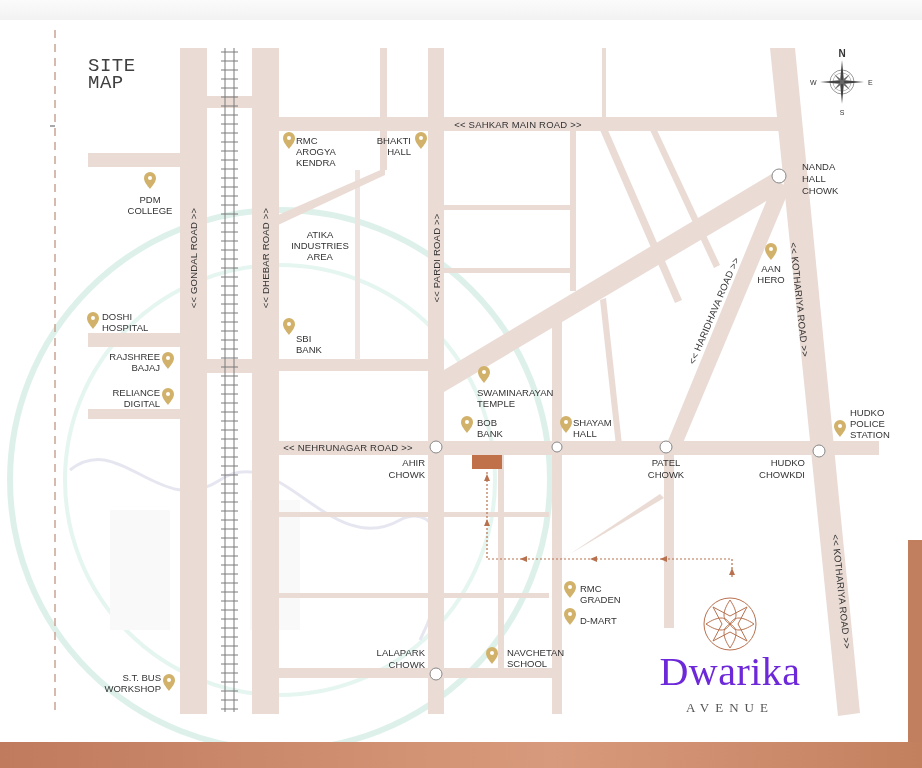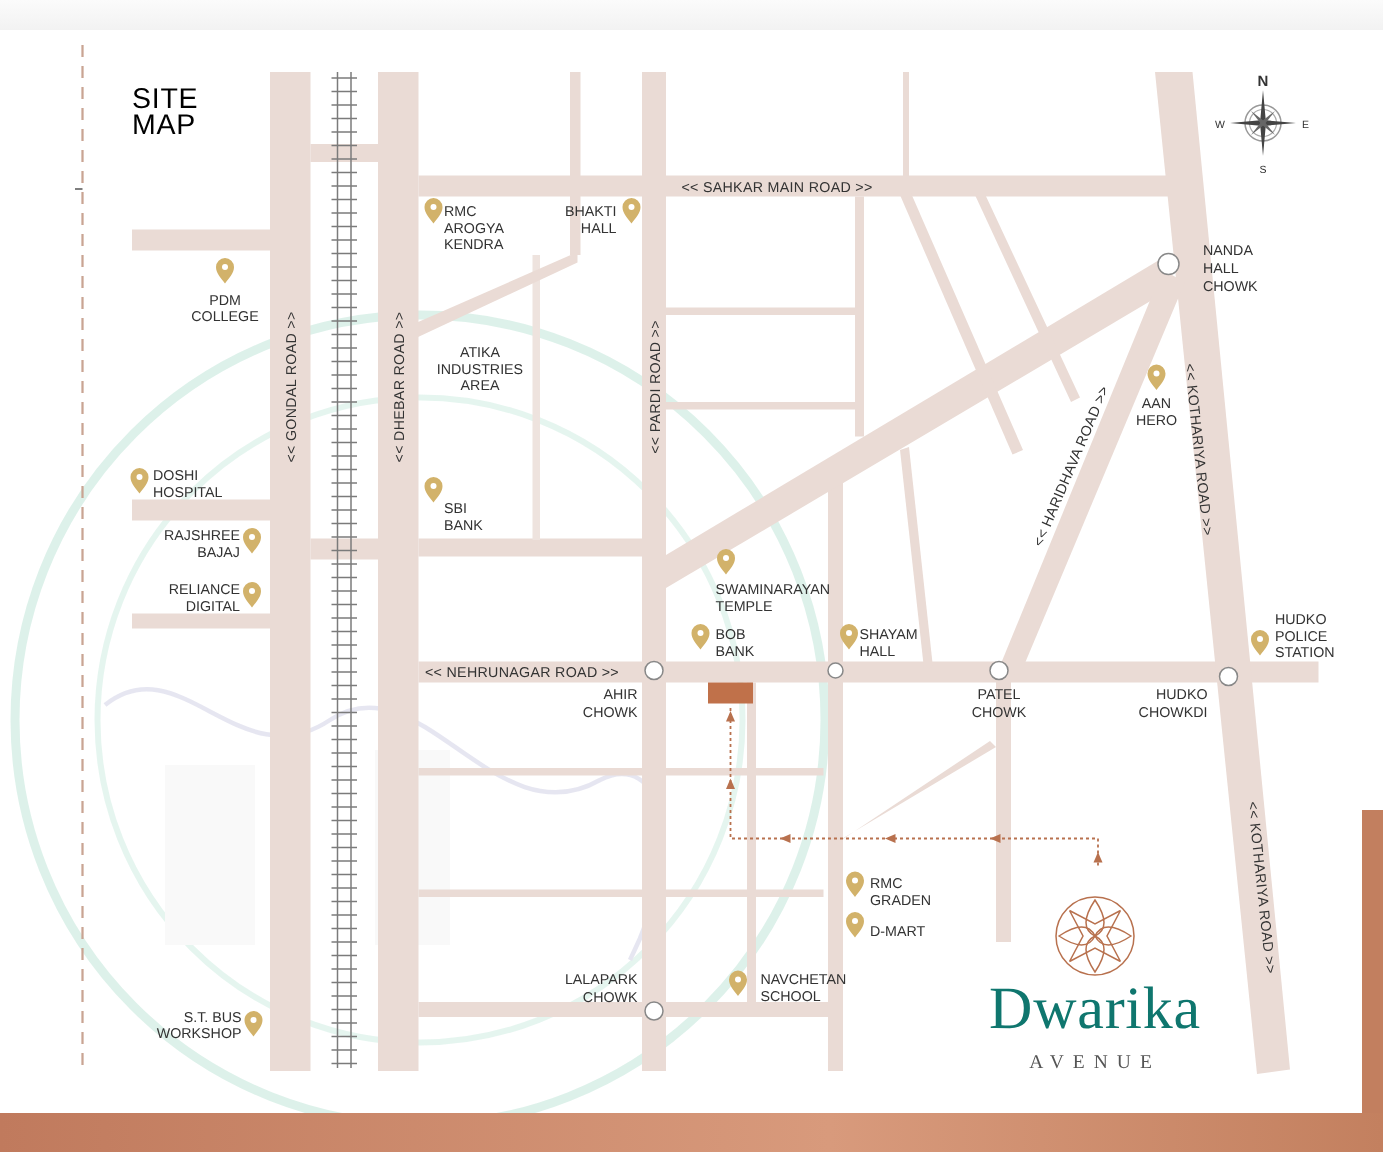--- a/index.html
+++ b/index.html
@@ -20,28 +20,28 @@
     }
     .right-band {
       position: absolute; left: 908px; top: 540px; width: 14px; height: 228px;
       background: #c27f5f;
     }
     svg text { font-family: "Liberation Sans", sans-serif; }
     .lbl { font-size: 9.5px; fill: #333333; }
     .road-lbl { font-size: 9.5px; fill: #333333; letter-spacing: 0.2px; }
     .site-map {
       position: absolute; left: 88px; top: 58px;
-      font-family: Liberation Sans, sans-serif; font-size: 19px; line-height: 17px;
-      color: #000000; letter-spacing: 0.5px;
+      font-family: Liberation Mono, monospace; font-size: 19px; line-height: 17px;
+      color: #404040; letter-spacing: 0.5px;
     }
     .brand {
       position: absolute; left: 640px; top: 652px; width: 180px; text-align: center;
     }
     .brand-name {
-      font-family: "Liberation Serif", serif; font-size: 40px; color: #0f766e;
+      font-family: "Liberation Serif", serif; font-size: 40px; color: #6d28d9;
       letter-spacing: 0.5px; line-height: 40px;
     }
     .brand-sub {
       font-family: "Liberation Serif", serif; font-size: 13px; color: #555555;
       letter-spacing: 6px; margin-top: 8px;
     }
   </style>
 </head>
 <body>
 

